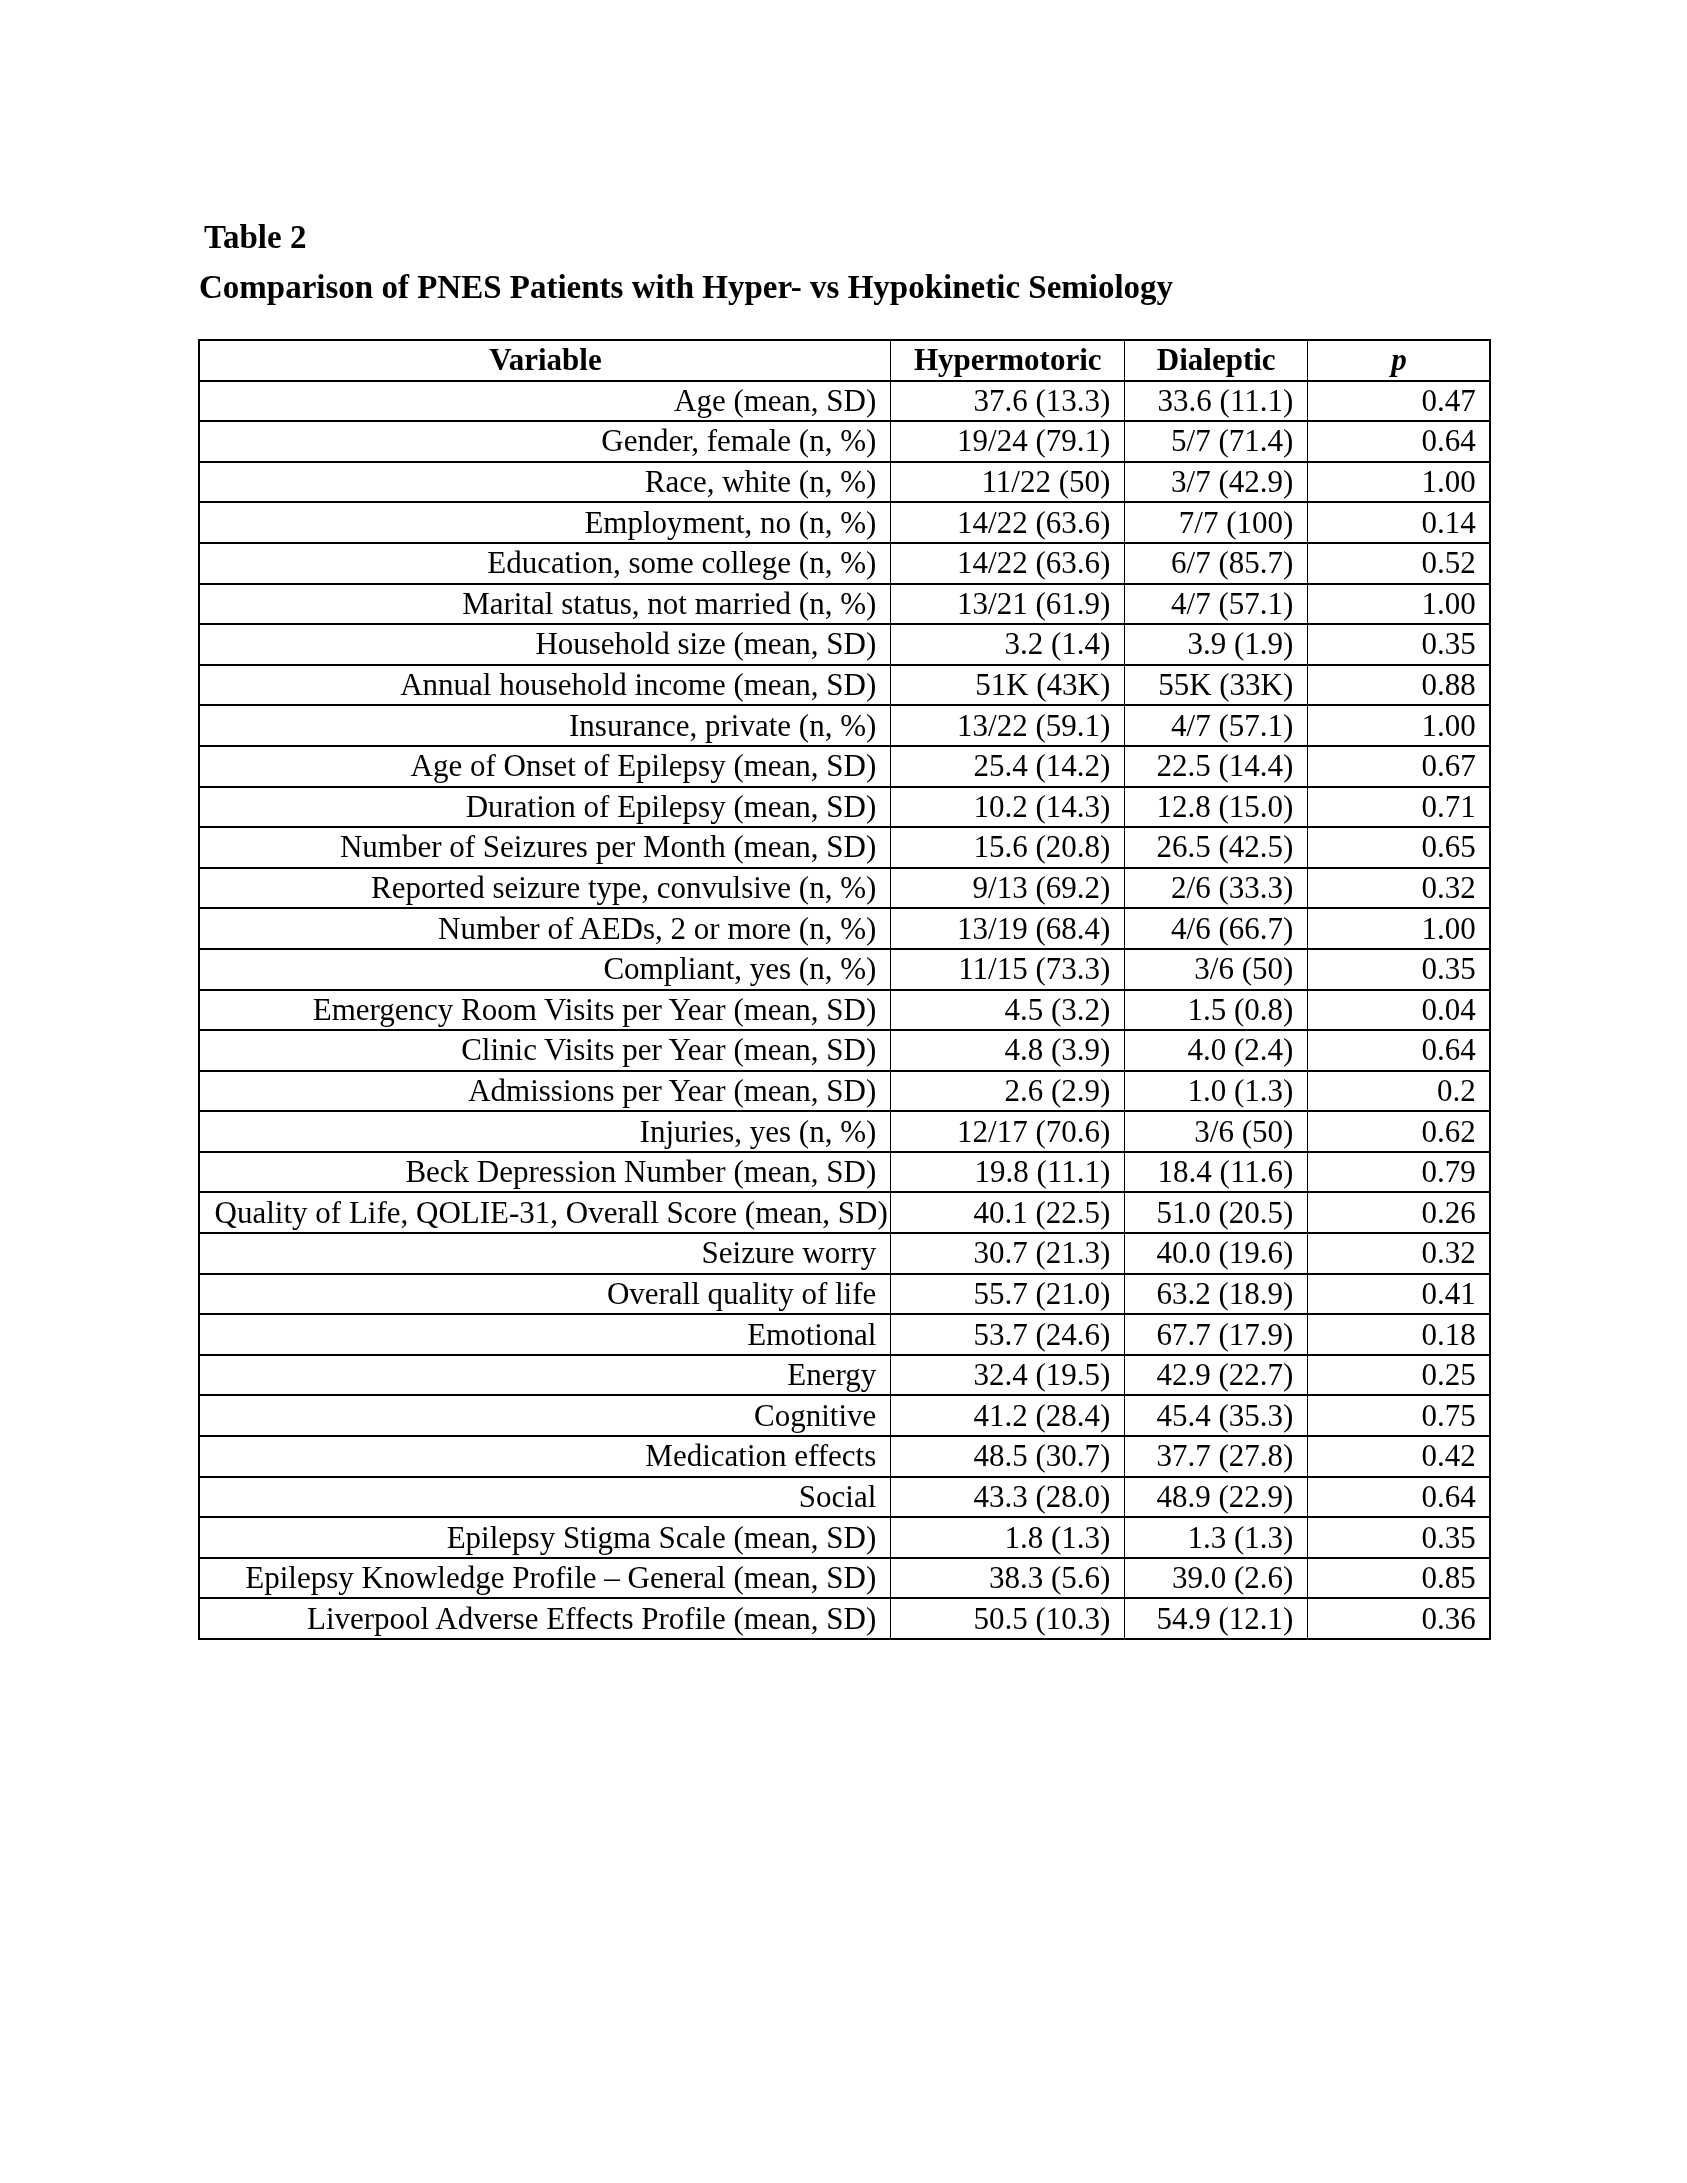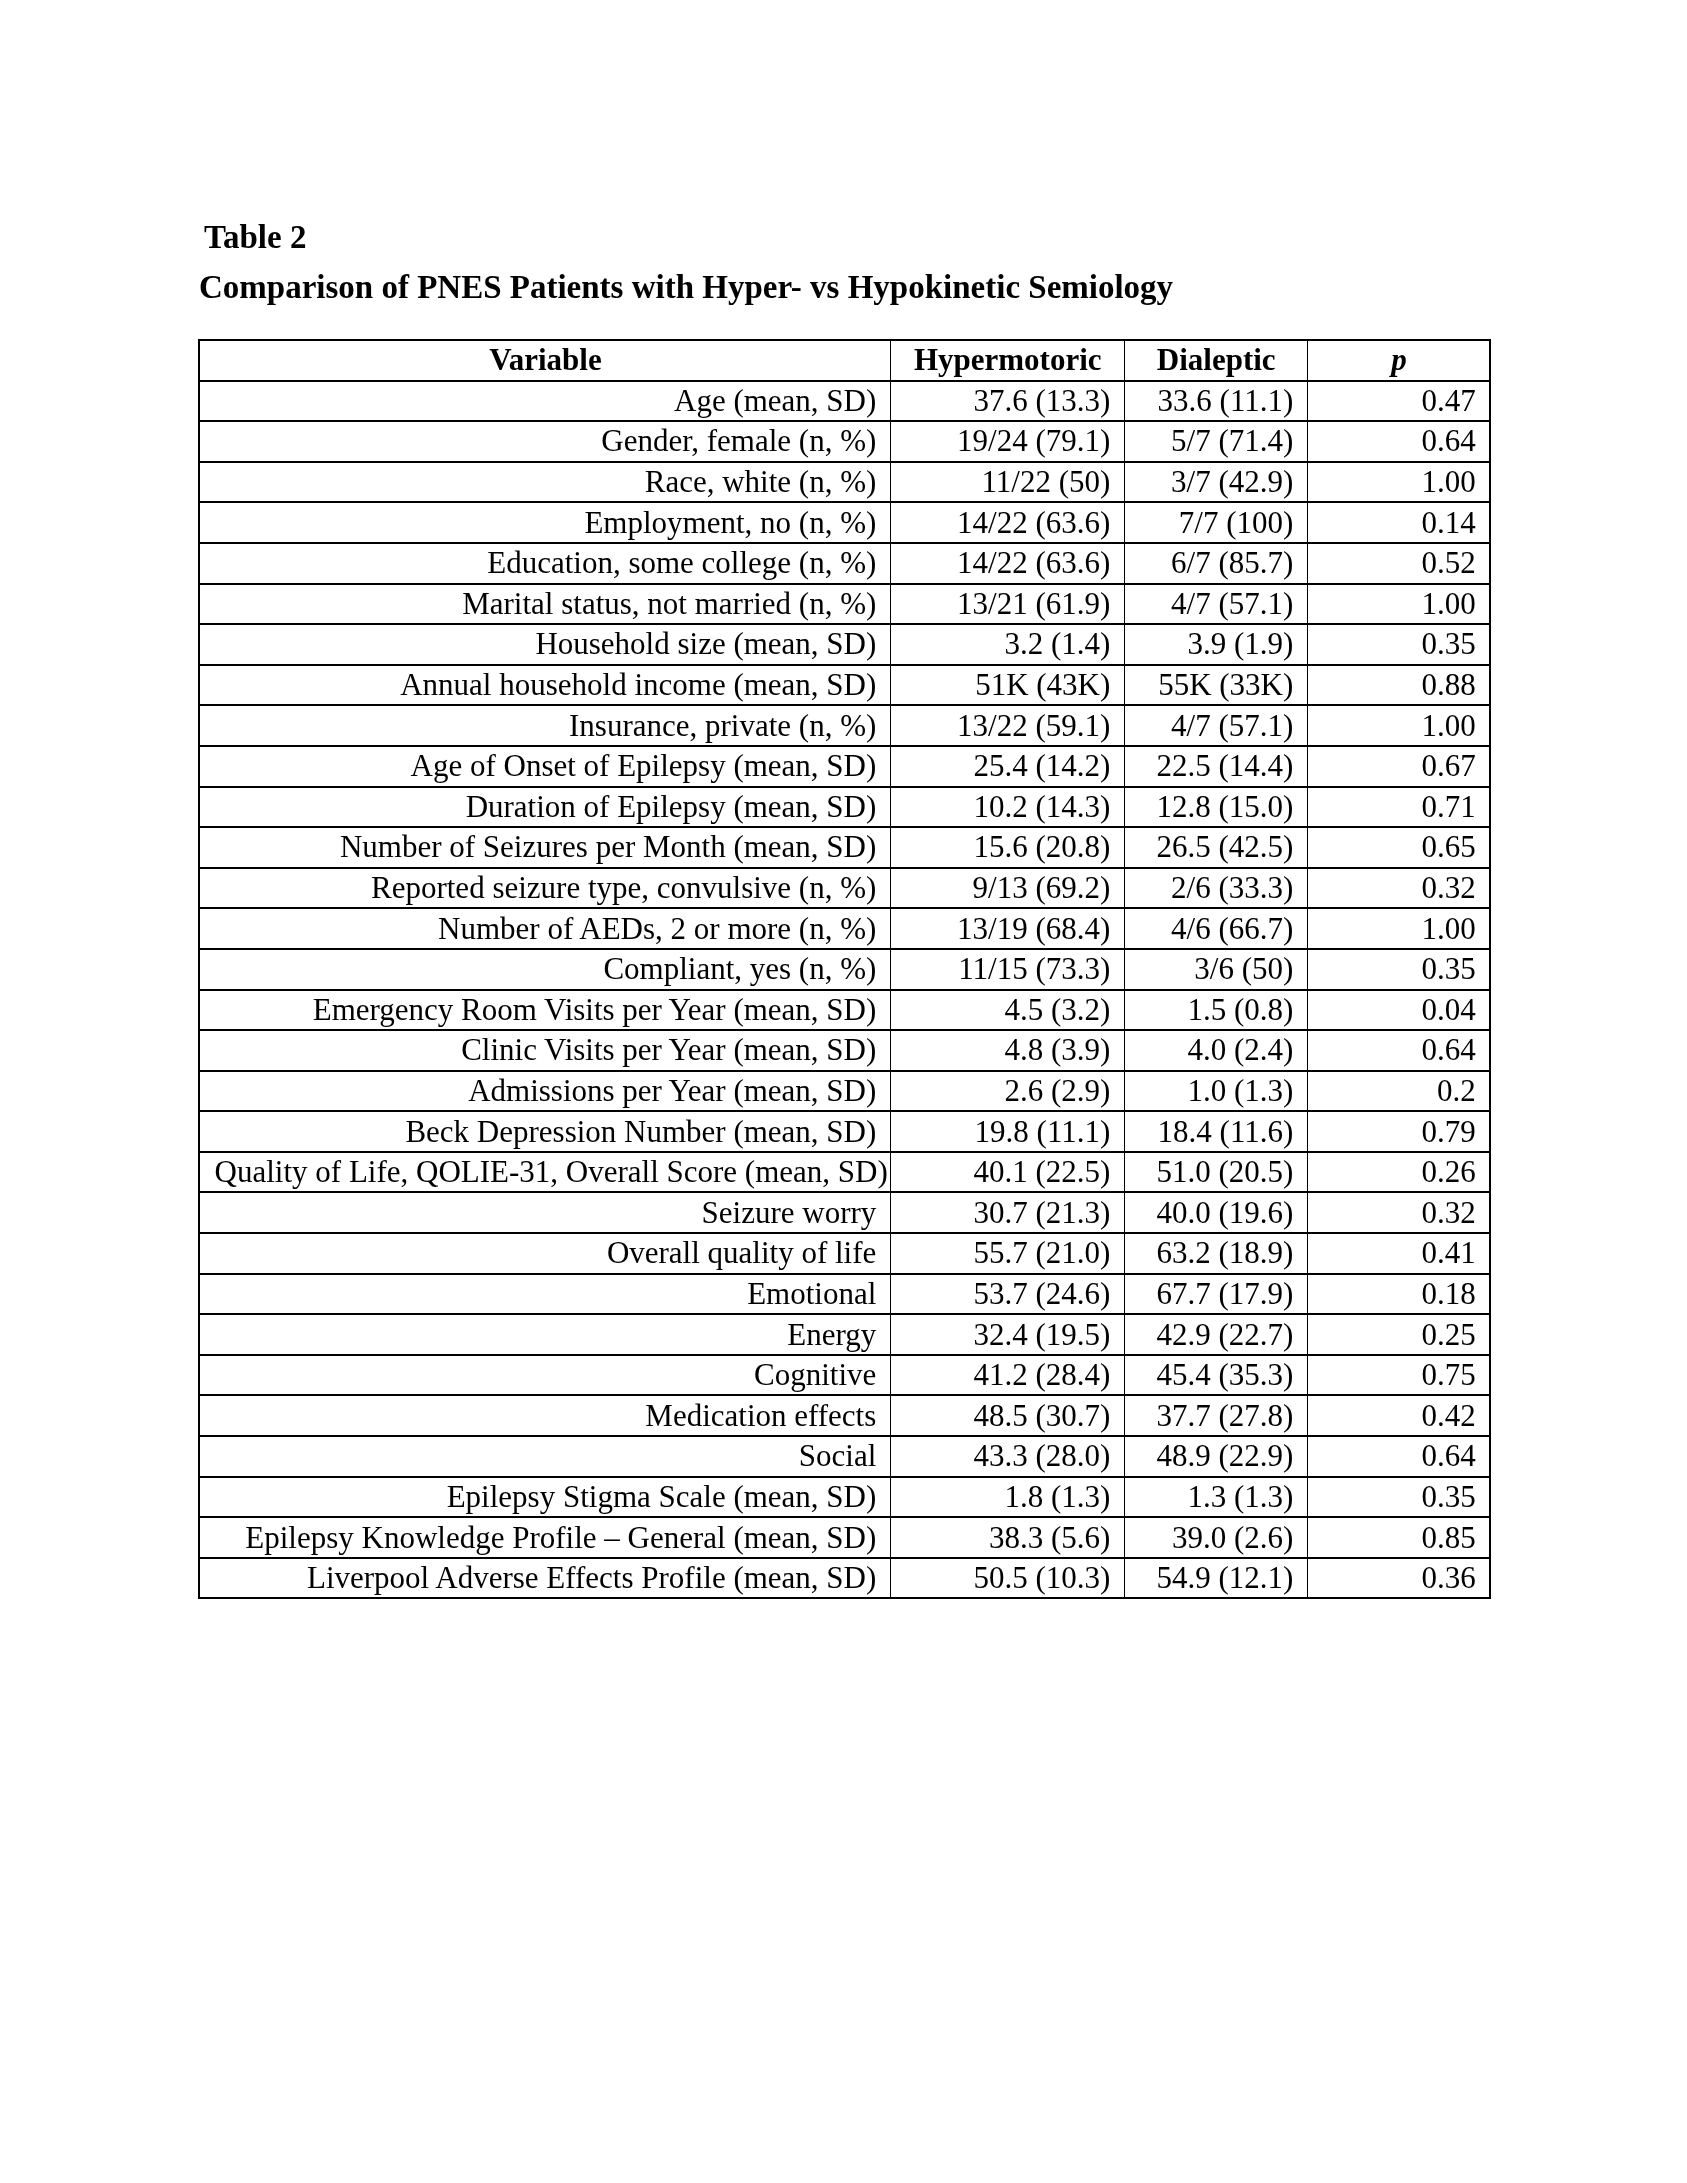--- a/index.html
+++ b/index.html
@@ -143,20 +143,26 @@
         <td class="num">4.0 (2.4)</td>
         <td class="num">0.64</td>
       </tr>
       <tr>
         <td class="var">Admissions per Year (mean, SD)</td>
         <td class="num">2.6 (2.9)</td>
         <td class="num">1.0 (1.3)</td>
         <td class="num">0.2</td>
       </tr>
       <tr>
+        <td class="var">Injuries, yes (n, %)</td>
+        <td class="num">12/17 (70.6)</td>
+        <td class="num">3/6 (50)</td>
+        <td class="num">0.62</td>
+      </tr>
+      <tr>
         <td class="var">Beck Depression Number (mean, SD)</td>
         <td class="num">19.8 (11.1)</td>
         <td class="num">18.4 (11.6)</td>
         <td class="num">0.79</td>
       </tr>
       <tr>
         <td class="var">Quality of Life, QOLIE-31, Overall Score (mean, SD)</td>
         <td class="num">40.1 (22.5)</td>
         <td class="num">51.0 (20.5)</td>
         <td class="num">0.26</td>

